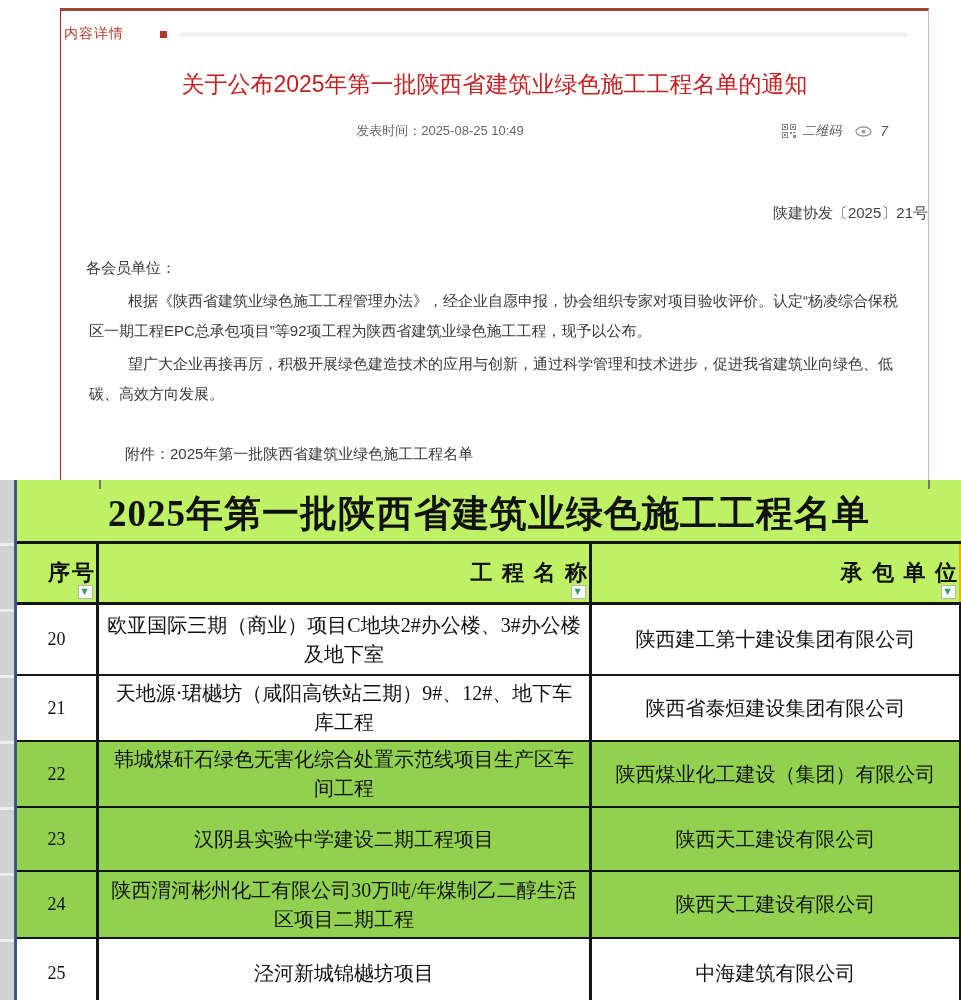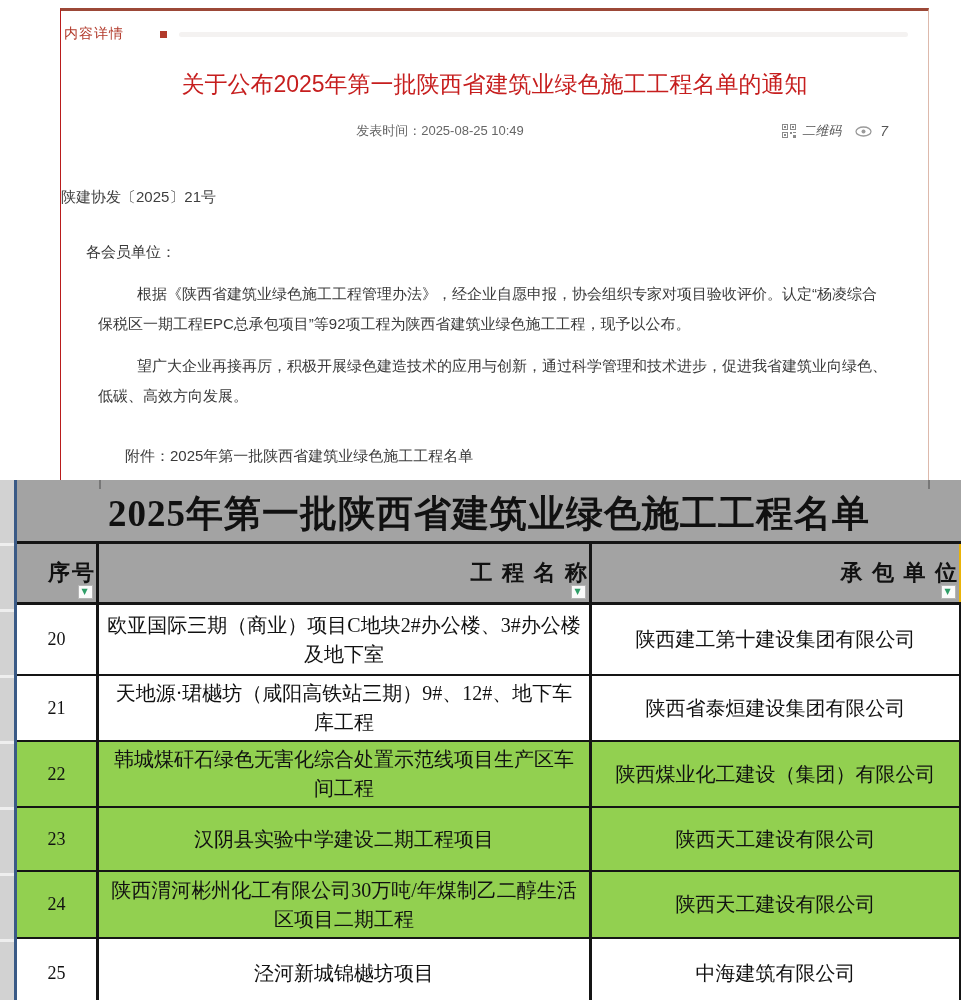--- a/index.html
+++ b/index.html
@@ -11,28 +11,28 @@
   .section-row{display:flex;align-items:center;padding:14px 20px 0 3px;}
   .section-label{color:var(--section-red);font-size:14px;letter-spacing:1px;}
   .section-bullet{width:7px;height:7px;background:var(--section-red);margin-left:36px;flex:0 0 auto;}
   .section-bar{height:5px;background:#f4f2f1;border-radius:3px;flex:1 1 auto;margin-left:12px;}
   .doc-title{margin-top:26px;text-align:center;color:var(--title-red);font-size:23px;font-weight:500;}
   .meta-row{position:relative;margin-top:22px;height:22px;font-size:13px;color:#666;}
   .meta-time{position:absolute;left:11px;right:120px;text-align:center;}
   .meta-right{position:absolute;right:40px;top:0;display:flex;align-items:center;gap:6px;color:#555;font-style:italic;}
   .meta-right .cnt{color:#555;font-size:14px;margin-left:2px;}
   .icon{display:inline-flex;align-items:center;}
-  .doc-number{margin-top:44px;text-align:left;color:#3f3f3f;font-size:15px;}
+  .doc-number{margin-top:60px;text-align:right;color:#3f3f3f;font-size:15px;}
   .doc-body{padding:0 25px;color:#3a3a3a;font-size:15px;line-height:2.0;}
   .salutation{margin-top:30px;}
-  .para{text-indent:2.6em;margin:12px;}
+  .para{text-indent:2.6em;margin:3px;}
   .attachment{text-indent:2.6em;margin-top:30px;}
   .signature{margin-top:32px;text-align:right;padding-right:44px;color:#3a3a3a;font-size:15px;}
   
-  .sheet{position:absolute;left:0;top:480px;width:961px;height:520px;background:#a3a3a3;overflow:hidden;
+  .sheet{position:absolute;left:0;top:480px;width:961px;height:520px;background:#bef264;overflow:hidden;
     font-family:"Liberation Serif",serif;}
   .col-strip{position:absolute;left:0;top:0;width:14px;height:100%;
     background:repeating-linear-gradient(#d2d2d2 0 63px,#eeeeee 63px 66px);}
   .edge-blue{position:absolute;left:14px;top:0;width:3px;height:100%;background:var(--edge-blue);}
   .grid-stub{position:absolute;top:0;width:2px;height:9px;background:#777;}
   .tbl{position:absolute;left:17px;top:0;width:944px;}
   .t-title{height:61px;box-sizing:border-box;display:flex;align-items:flex-end;justify-content:center;
     padding-bottom:2px;font-size:37px;font-weight:bold;color:#111;letter-spacing:1px;}
   .t-header{display:grid;grid-template-columns:82px 493px 369px;height:64px;box-sizing:border-box;
     border-top:3px solid #151515;border-bottom:3px solid #151515;}

